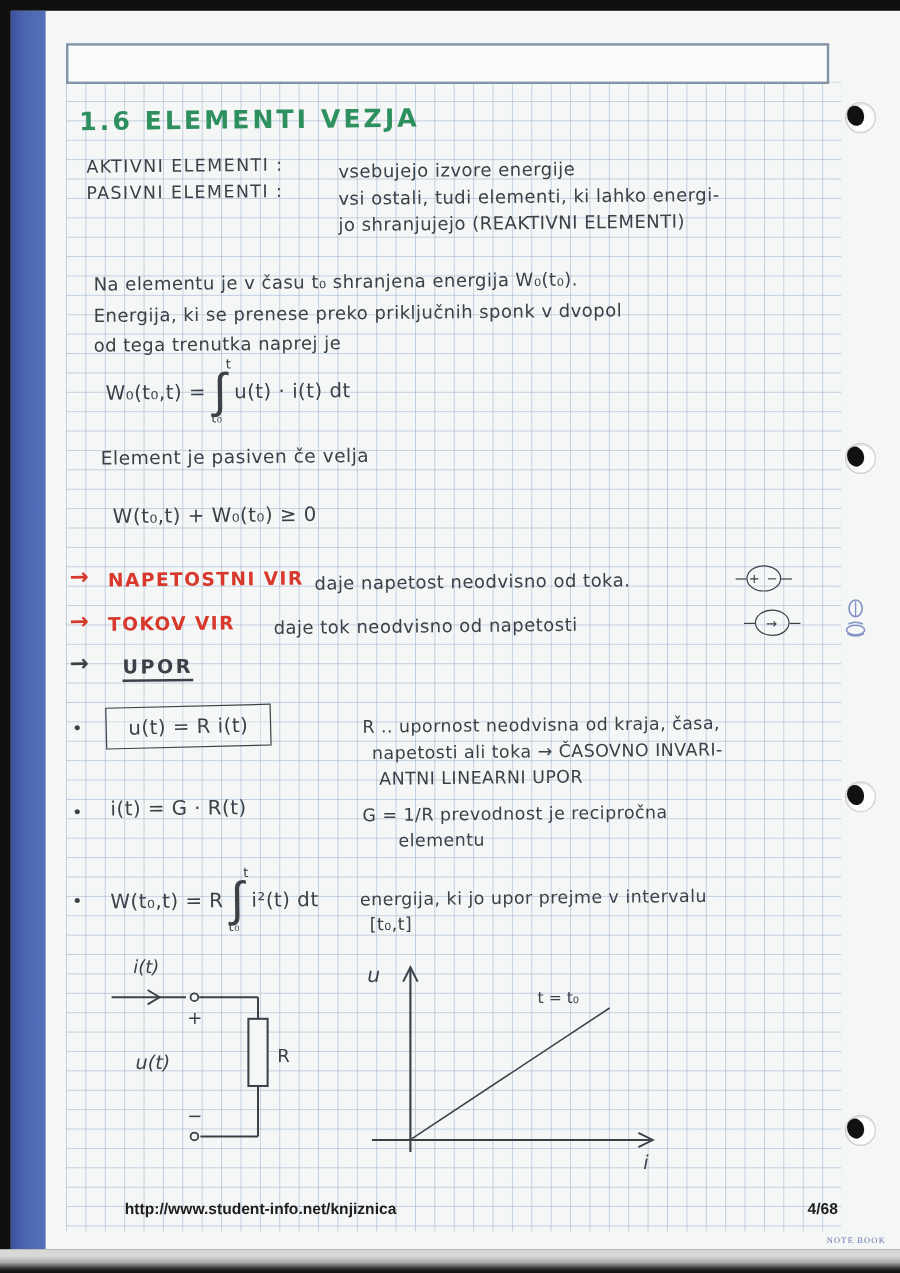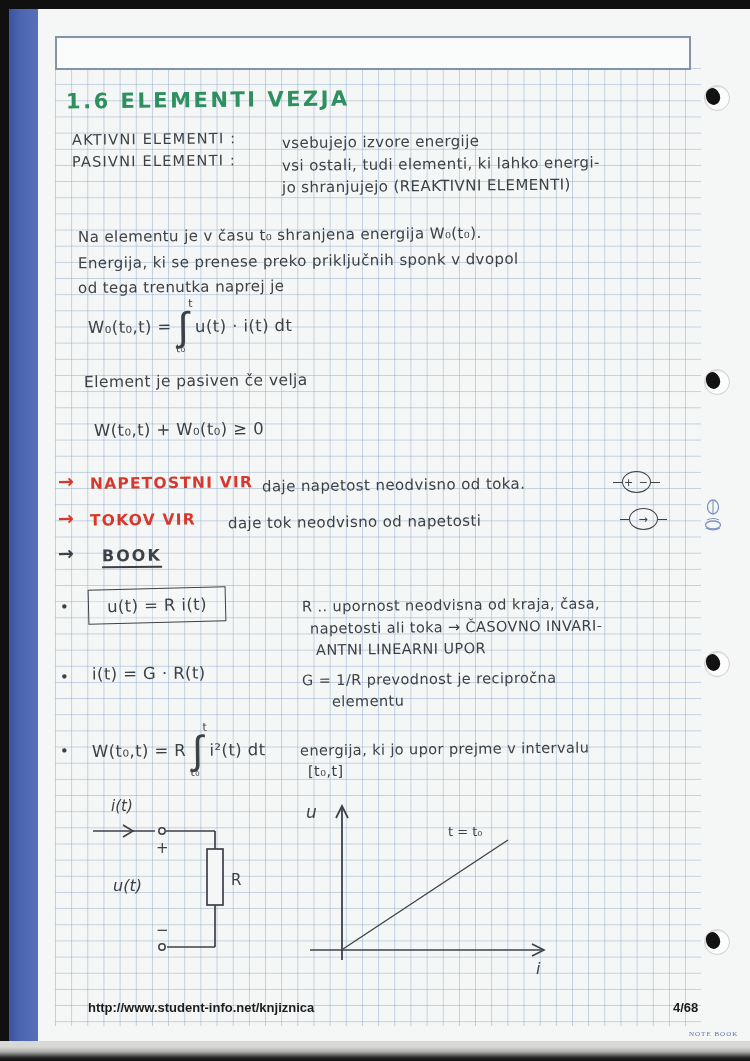--- a/index.html
+++ b/index.html
@@ -125,21 +125,21 @@
   <div class="hw arrow red tilt" style="left:58px;top:507px;">→</div>
   <div class="hw red tilt" style="left:90px;top:511px;">TOKOV VIR</div>
   <div class="hw body15 tilt" style="left:228px;top:509px;">daje tok neodvisno od napetosti</div>
   <div class="src" style="left:620px;top:508px;">
     <span class="srcdash"></span>
     <span class="srccirc">→</span>
     <span class="srcdash"></span>
   </div>
 
   <div class="hw arrow tilt" style="left:58px;top:542px;">→</div>
-  <div class="hw upor tilt" style="left:102px;top:546px;">BOOK</div>
+  <div class="hw upor tilt" style="left:102px;top:546px;">UPOR</div>
 
   <div class="hw tilt" style="left:60px;top:598px;font-size:15px;">•</div>
   <div class="hw tilt" style="left:88px;top:588px;">
     <span class="formulabox f16" style="display:inline-block;">u(t) = R i(t)</span>
   </div>
   <div class="hw note tilt" style="left:302px;top:594px;">R .. upornost neodvisna od kraja, časa,</div>
   <div class="hw note tilt" style="left:310px;top:616px;">napetosti ali toka → ČASOVNO INVARI-</div>
   <div class="hw note tilt" style="left:316px;top:638px;">ANTNI LINEARNI UPOR</div>
 
   <div class="hw tilt" style="left:60px;top:668px;font-size:15px;">•</div>
@@ -183,18 +183,18 @@
     <line x1="52" y1="172" x2="52" y2="20" stroke="#3c4148" stroke-width="1.8"></line>
     <polyline points="46,30 52,18 58,30" fill="none" stroke="#3c4148" stroke-width="1.7"></polyline>
     <line x1="20" y1="162" x2="252" y2="162" stroke="#3c4148" stroke-width="1.6"></line>
     <polyline points="242,156 254,162 242,168" fill="none" stroke="#3c4148" stroke-width="1.6"></polyline>
     <line x1="53" y1="161" x2="218" y2="52" stroke="#3c4148" stroke-width="1.3"></line>
     <text x="16" y="30" font-size="17" font-style="italic">u</text>
     <text x="246" y="186" font-size="16" font-style="italic">i</text>
     <text x="158" y="48" font-size="13">t = t₀</text>
   </svg>
 
-  <div class="printed" style="left:88px;top:1000px;">http://www.student-info.net/knjiznica</div>
+  <div class="printed" style="left:104px;top:1000px;">http://www.student-info.net/knjiznica</div>
   <div class="printed" style="left:673px;top:1000px;text-align:right;">4/68</div>
   <div class="watermark" style="left:655px;top:1030px;">NOTE BOOK</div>
 
   <div class="scan-bottom"></div>
 </div>
 
 </body></html>

